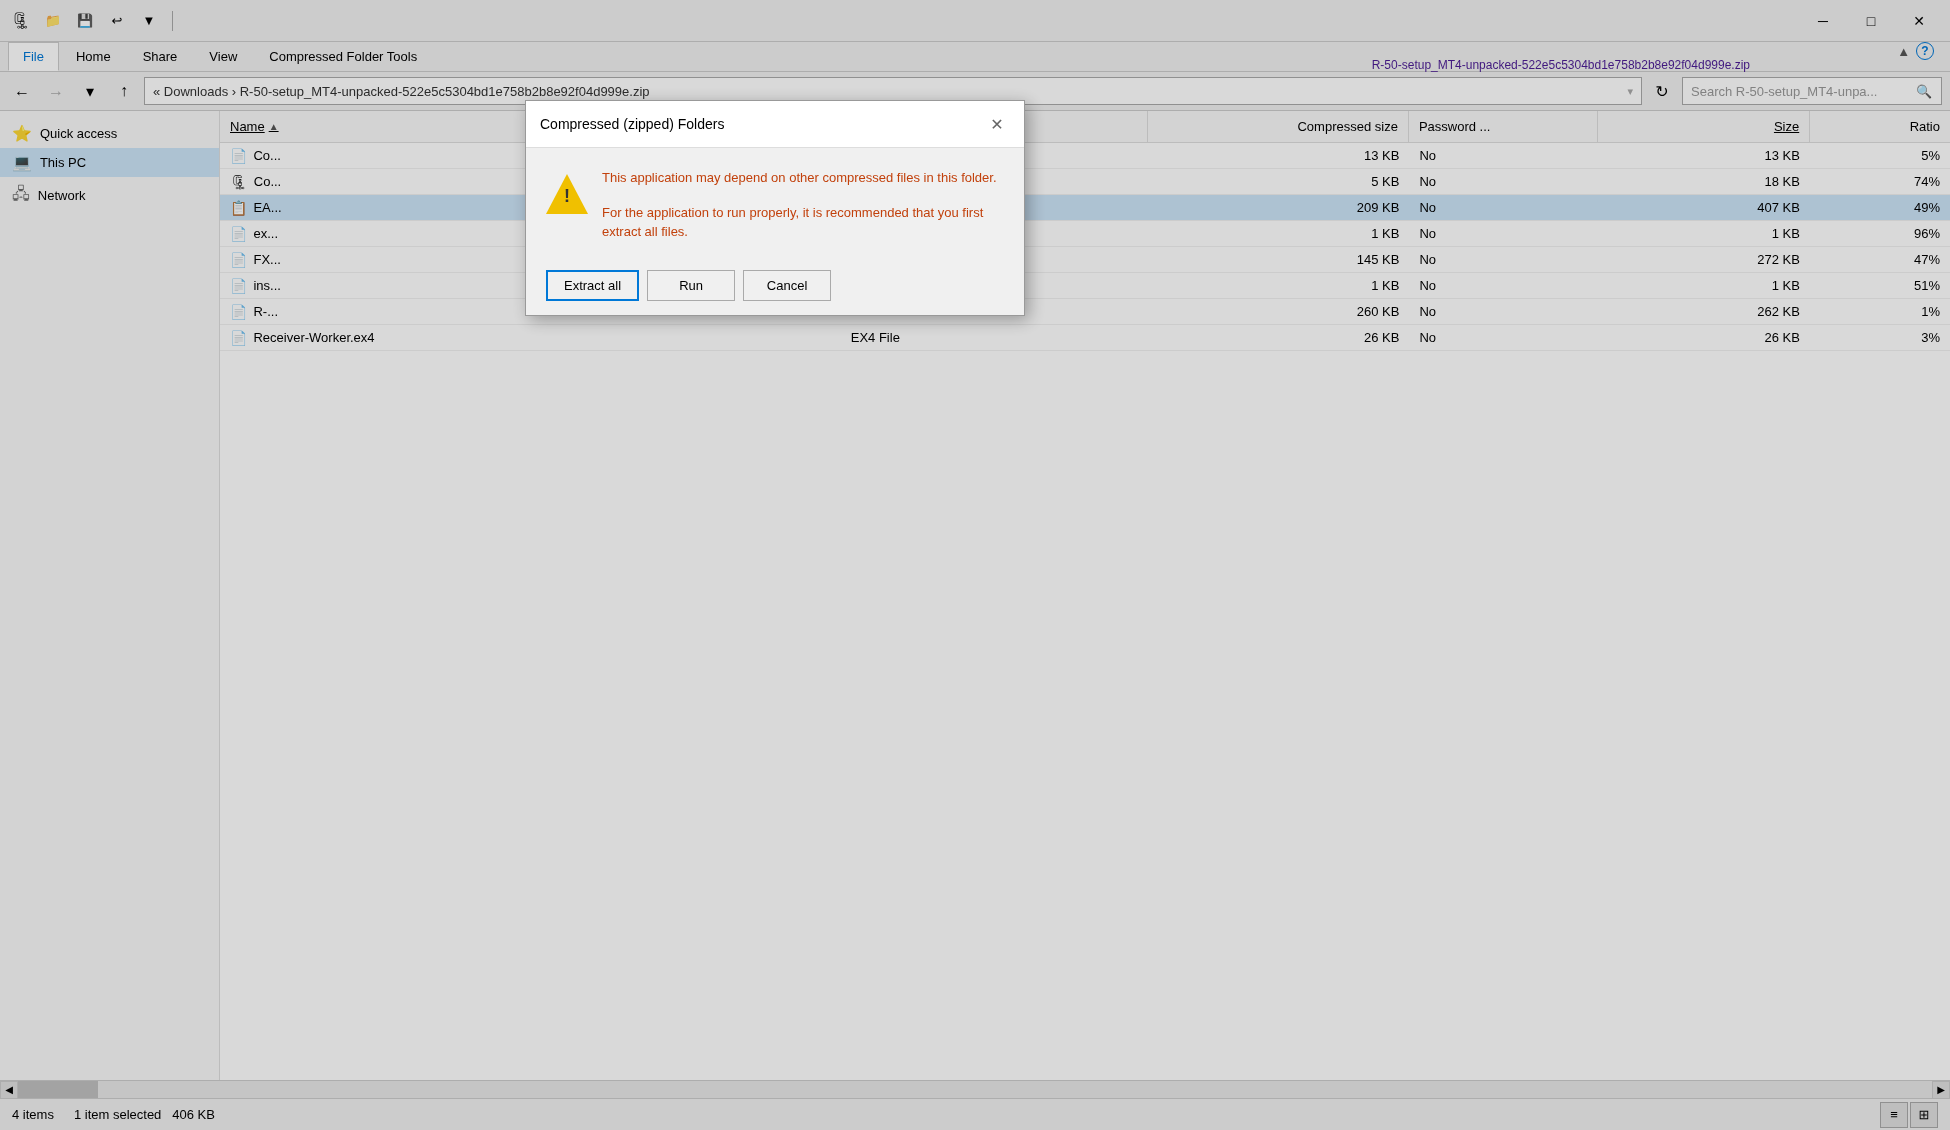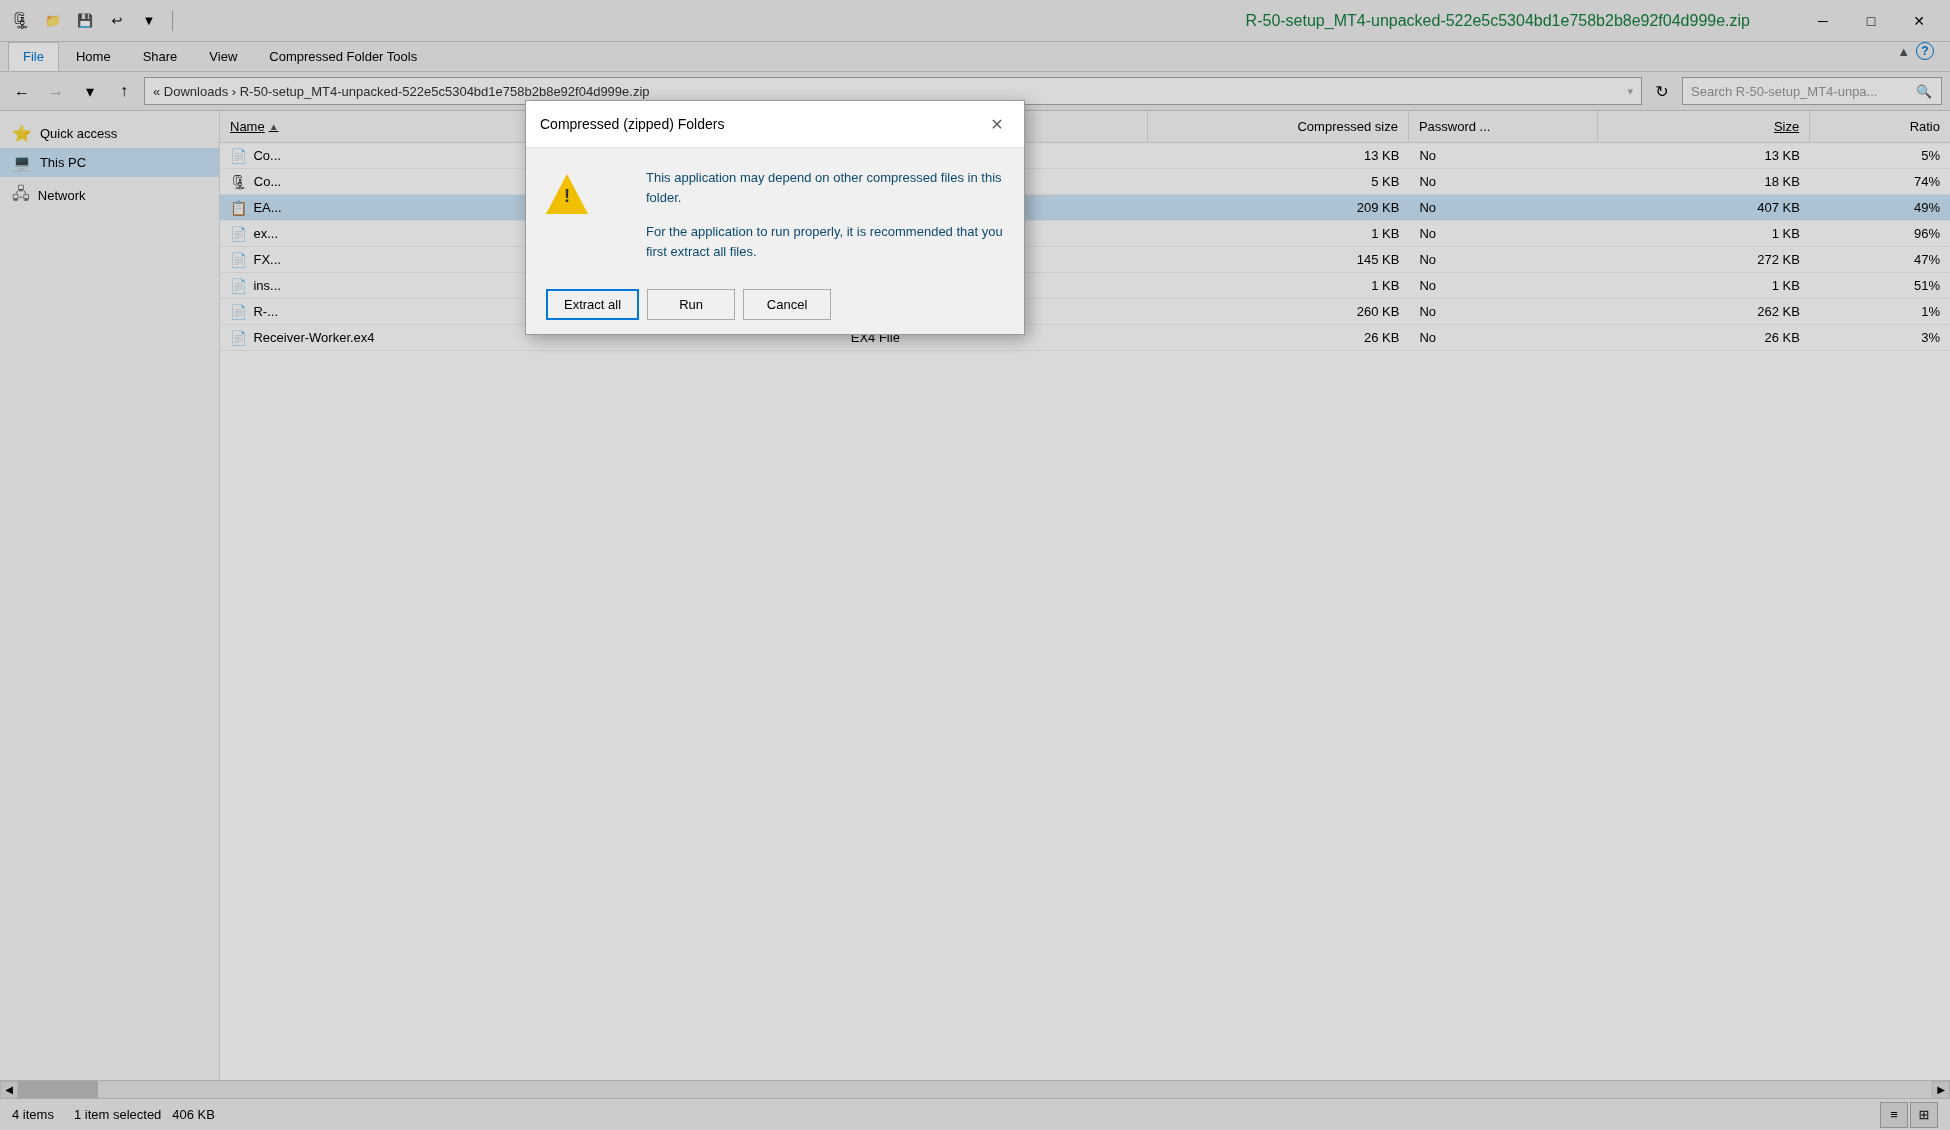--- a/index.html
+++ b/index.html
@@ -307,21 +307,21 @@
       color: #666;
     }
     .dialog-body {
       padding: 20px 20px 14px 20px;
     }
     .dialog-content {
       display: flex;
       gap: 14px;
       margin-bottom: 20px;
     }
-    .dialog-text { font-size: 13px; line-height: 1.5; color: #0c4a6e; margin-left: 44px; }
+    .dialog-text { font-size: 13px; line-height: 1.5; color: #c2410c; }
     .dialog-buttons {
       display: flex;
       justify-content: flex-start;
       gap: 8px;
       padding-top: 8px;
     }
     .dialog-btn {
       min-width: 88px;
       padding: 6px 16px;
       font-size: 13px;
@@ -372,21 +372,21 @@
 
 <div class="title-bar">
   <div class="title-bar-icons">
     <span class="title-icon">🗜</span>
     <span class="title-icon" style="font-size:13px;">📁</span>
     <span class="title-icon" style="font-size:13px;">💾</span>
     <span class="title-icon" style="font-size:13px;">↩</span>
     <span class="title-icon" style="font-size:13px;">▼</span>
     <div class="title-bar-divider"></div>
   </div>
-  <span class="title-filename" style="font-size:16px; color:#15803d;">R-50-setup_MT4-unpacked-522e5c5304bd1e758b2b8e92f04d999e.zip</span>
+  <span class="title-filename" style="font-size:12px; color:#4c1d95;margin-top:44px;">R-50-setup_MT4-unpacked-522e5c5304bd1e758b2b8e92f04d999e.zip</span>
   <div class="window-controls">
     <button class="win-btn">─</button>
     <button class="win-btn">□</button>
     <button class="win-btn close">✕</button>
   </div>
 </div>
 
 <div class="ribbon">
   <div class="ribbon-tabs">
     <div class="ribbon-tab active">File</div>

